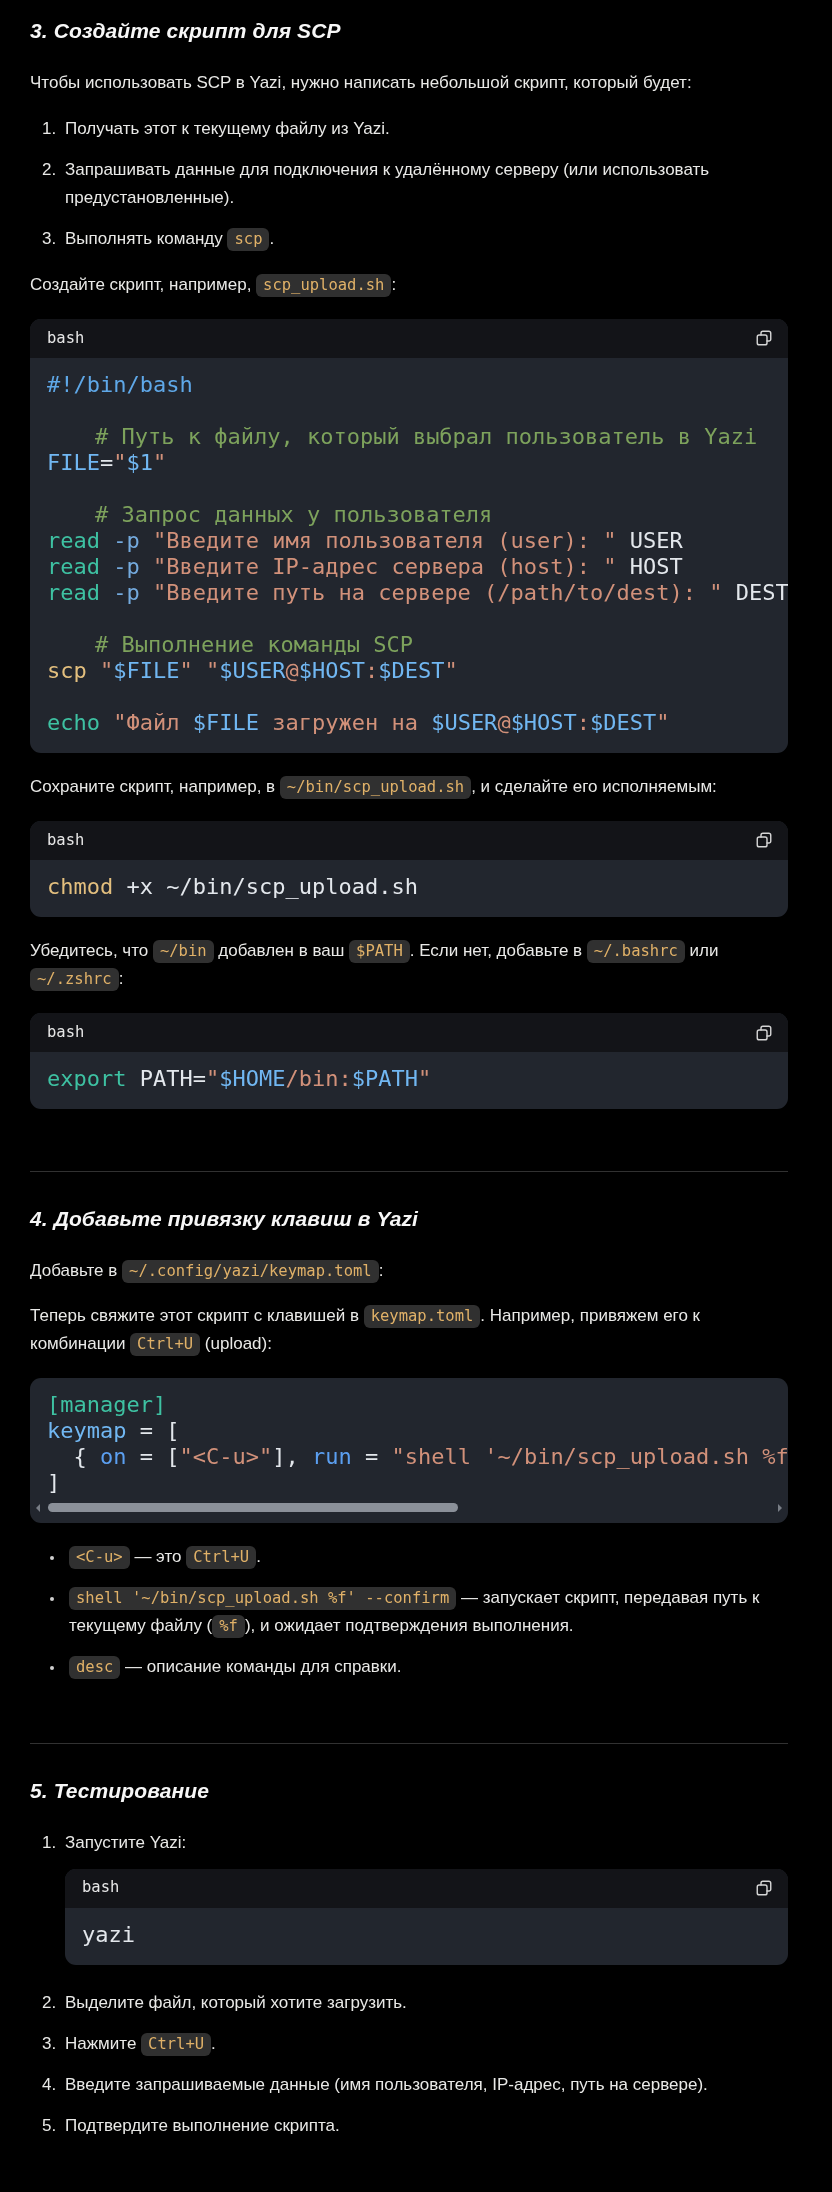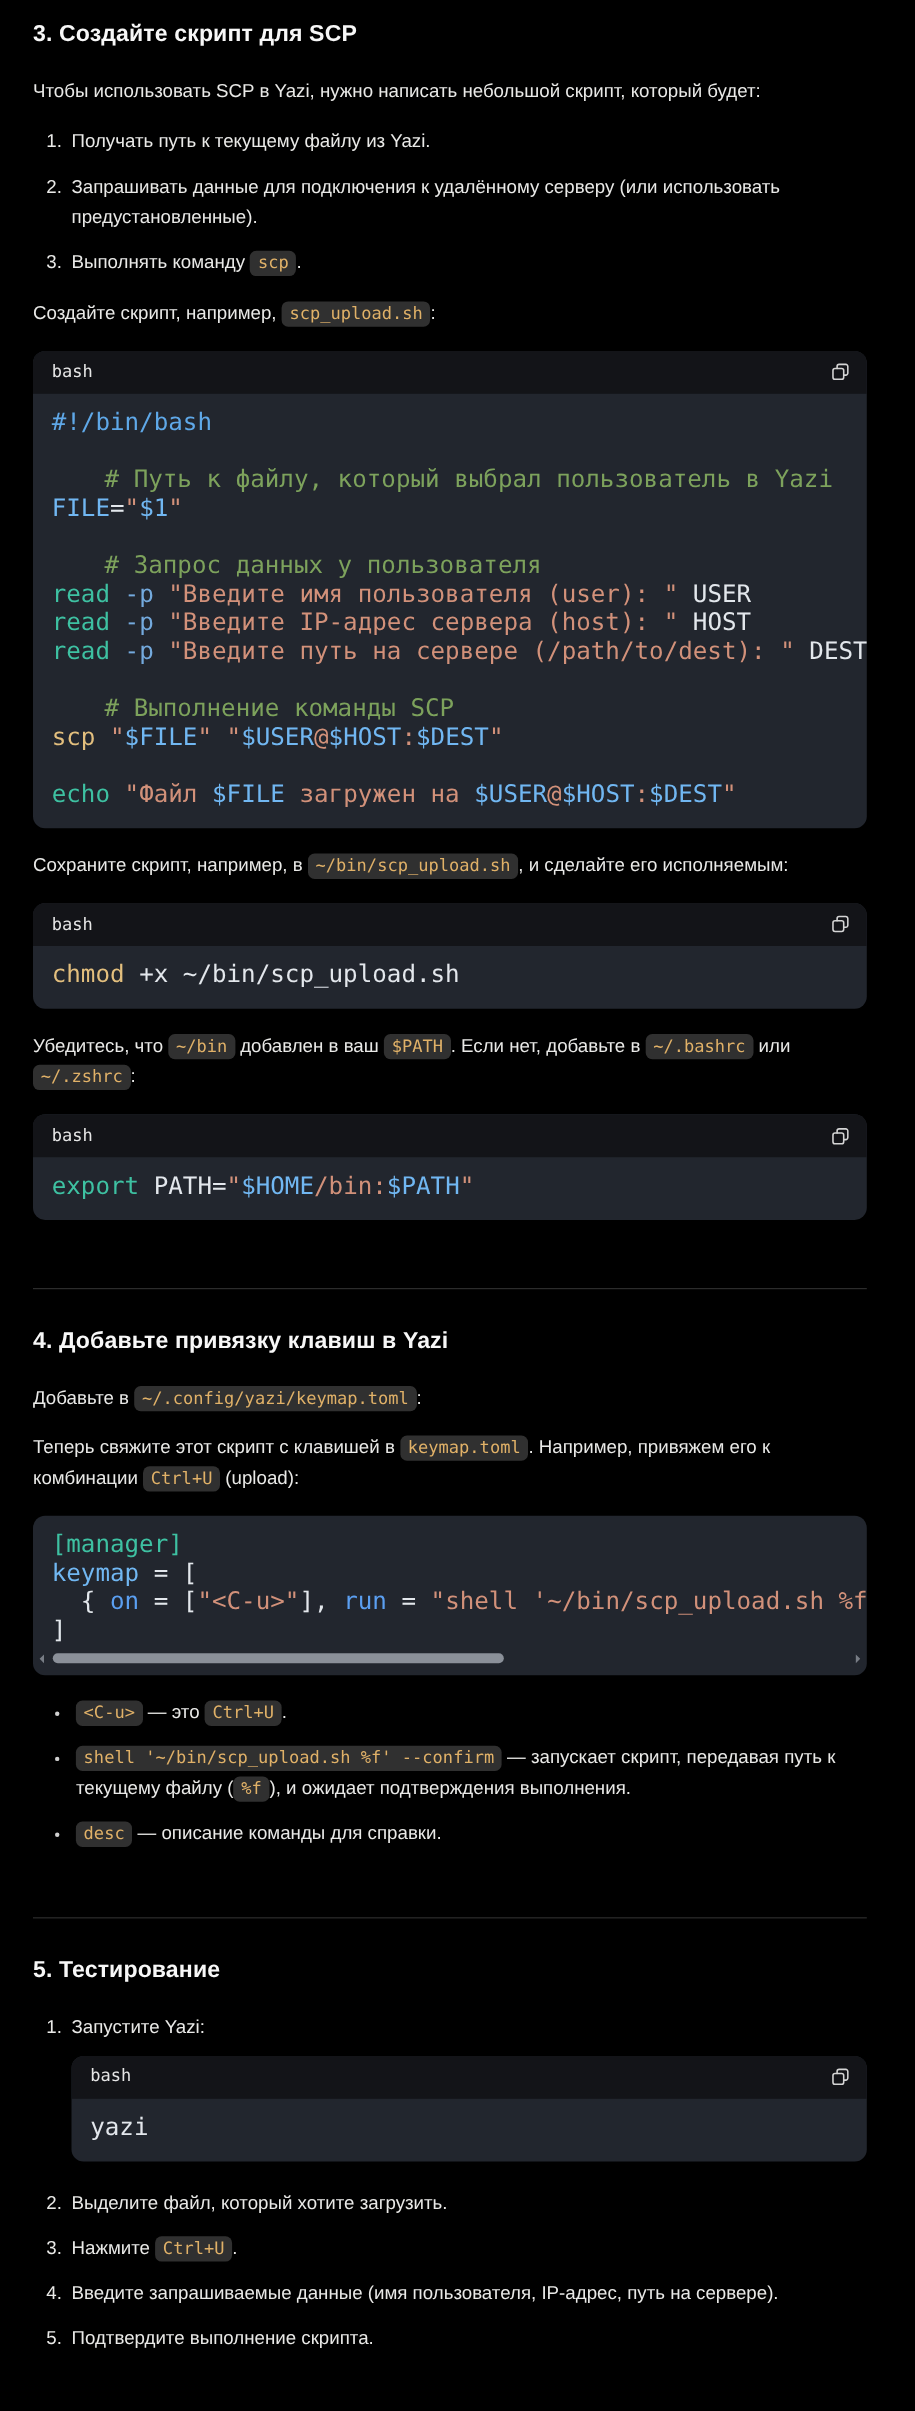--- a/index.html
+++ b/index.html
@@ -16,20 +16,21 @@
   .content {
     width: 832px;
     padding: 12px 44px 10px 30px;
   }
   h3 {
     font-size: 21px;
     font-weight: 700;
     color: #f7f7f7;
     margin: 30px 0 20px 0;
     letter-spacing: 0.1px;
+    font-style: italic;
   }
   h3:first-child { margin-top: 2px; }
   p { margin: 17px 0; }
   hr.divider {
     border: none;
     border-top: 1px solid #313131;
     margin: 62px 0 28px 0;
   }
   ol.list, ul.list { margin: 18px 0; padding-left: 31px; }
   ul.list { padding-left: 35px; }
@@ -121,21 +122,21 @@
   .li-text { display: inline; }
 </style>
 </head>
 <body>
 
 <div class="content">
   <div id="blocks-root">
       <h3>3. Создайте скрипт для SCP</h3>
       <p><span>Чтобы использовать SCP в Yazi, нужно написать небольшой скрипт, который будет:</span></p>
       <ol class="list">
-        <li><div class="li-text"><span>Получать путь к текущему файлу из Yazi.</span></div></li>
+        <li><div class="li-text"><span>Получать этот к текущему файлу из Yazi.</span></div></li>
         <li><div class="li-text"><span>Запрашивать данные для подключения к удалённому серверу (или использовать предустановленные).</span></div></li>
         <li><div class="li-text"><span>Выполнять команду </span><code class="ic">scp</code><span>.</span></div></li>
       </ol>
       <p><span>Создайте скрипт, например, </span><code class="ic">scp_upload.sh</code><span>:</span></p>
       <div class="codeblock">
         <div class="code-header">
           <span class="code-lang">bash</span>
           <button class="copy-btn">
             <svg width="18" height="18" viewBox="0 0 24 24" fill="none" stroke="currentColor" stroke-width="1.9" stroke-linecap="round" stroke-linejoin="round">
               <rect x="3" y="8" width="13" height="13" rx="2.5"></rect>

